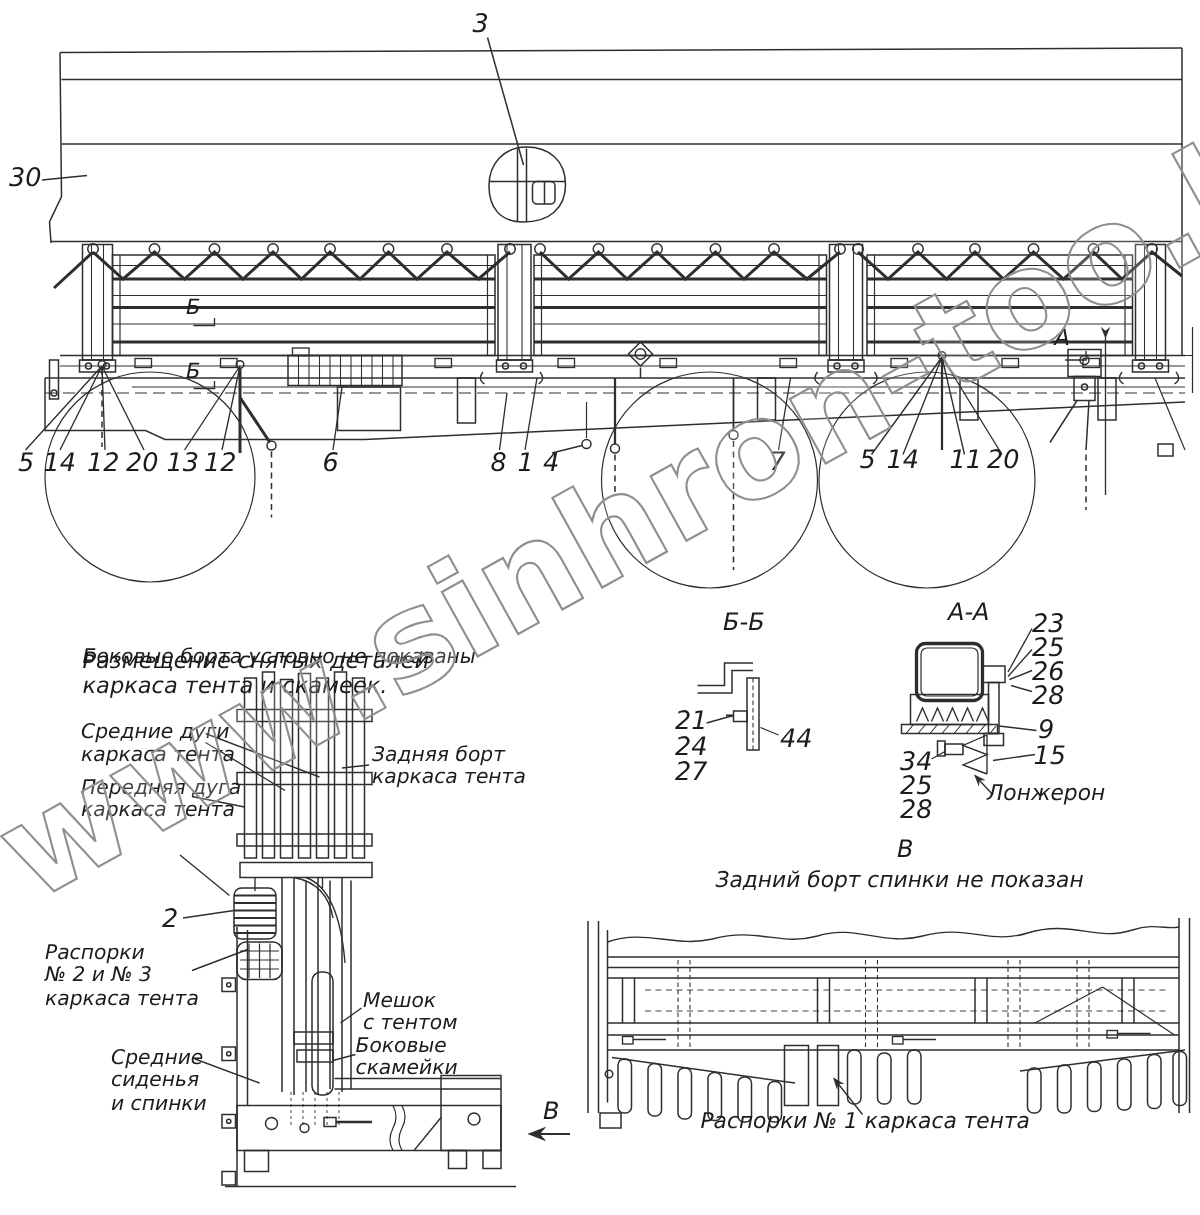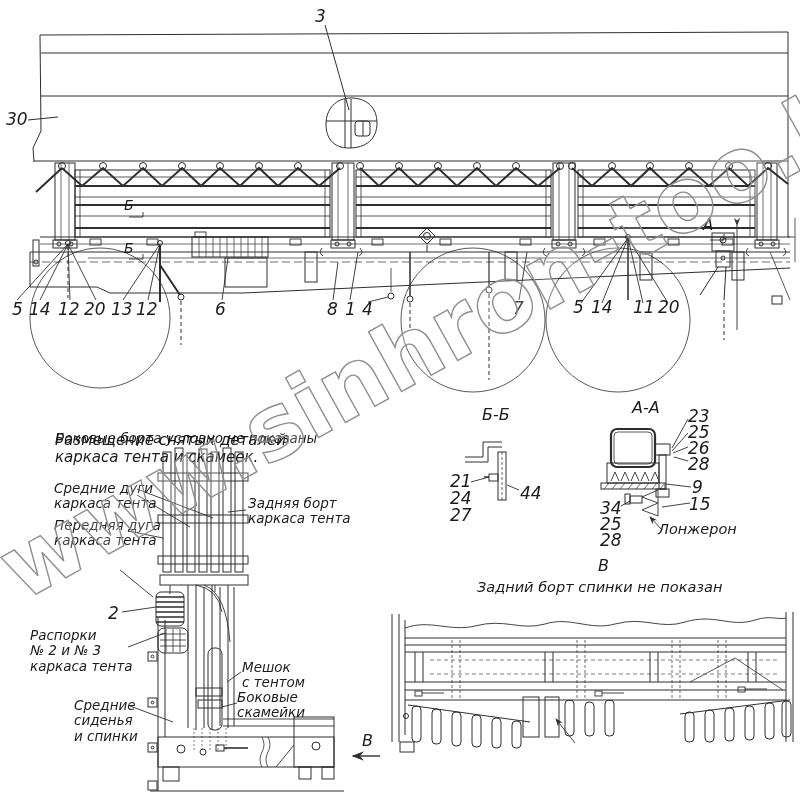--- a/index.html
+++ b/index.html
@@ -407,14 +407,15 @@
 <span class="num" style="left:688px;top:454px">28</span>
 <span class="num" style="left:692px;top:477px">9</span>
 <span class="num" style="left:689px;top:494px">15</span>
 <span class="num" style="left:600px;top:498px">34</span>
 <span class="num" style="left:600px;top:514px">25</span>
 <span class="num" style="left:600px;top:530px">28</span>
 <div class="lbl t14" style="left:658px;top:521px">Лонжерон</div>
 
 <div class="lbl t16" style="left:586px;top:557px">В</div>
 <div class="lbl t14" style="left:477px;top:579px">Задний борт спинки не показан</div>
+<div class="lbl t14" style="left:467px;top:740px">Распорки № 1 каркаса тента</div>
 
 </div>
 
 </body></html>

